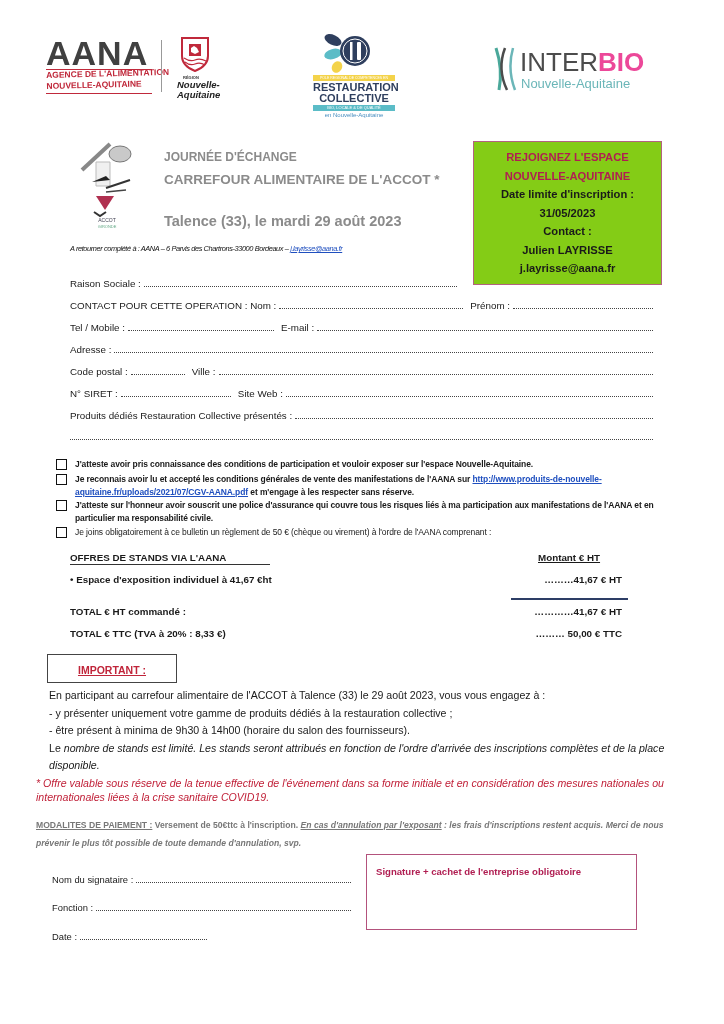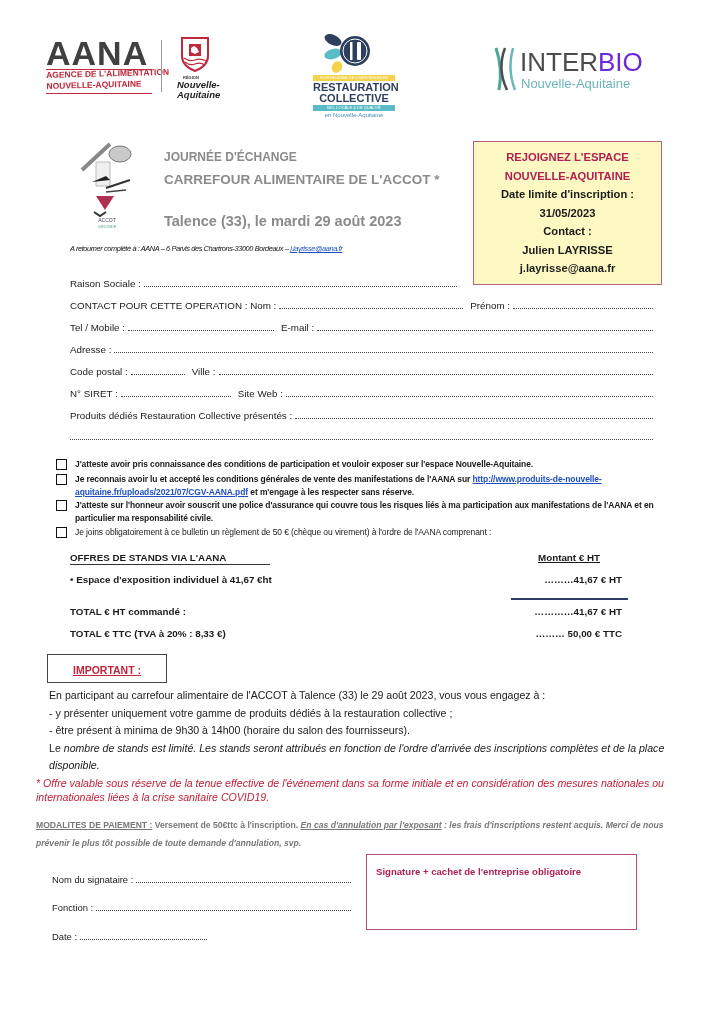--- a/index.html
+++ b/index.html
@@ -18,33 +18,33 @@
 
   .rc-icon { left: 323px; top: 32px; width: 50px; height: 42px; }
   .rc-band { left: 313px; top: 75px; width: 82px; height: 6px; background: #f4d34a; color: #fff; font-size: 3.5px; line-height: 6px; text-align: center; overflow: hidden; }
   .rc-title { left: 313px; top: 82px; width: 82px; font-size: 11px; font-weight: bold; color: #2f3f5e; line-height: 11px; text-align: center; white-space: pre; }
   .rc-teal { left: 313px; top: 105px; width: 82px; height: 6px; background: #5bbcc7; color: #fff; font-size: 4px; line-height: 6px; text-align: center; overflow: hidden; }
   .rc-region { left: 313px; top: 112px; width: 82px; font-size: 6px; color: #4a8fc0; text-align: center; }
 
   .ib-mark { left: 493px; top: 46px; width: 26px; height: 46px; }
   .ib-word { left: 520px; top: 48px; font-size: 26px; line-height: 28px; }
   .ib-inter { color: #4c4c4c; }
-  .ib-bio { color: #6d28d9; font-weight: normal; }
+  .ib-bio { color: #ec4899; font-weight: bold; }
   .ib-region { left: 521px; top: 76px; font-size: 13px; color: #6bb6b8; }
 
   
   .accot-logo { left: 76px; top: 140px; width: 62px; height: 90px; }
   .event-l1, .event-l2, .event-l3 { left: 164px; font-weight: bold; color: #8b8b8b; white-space: nowrap; }
   .event-l1 { top: 150px; font-size: 12px; }
   .event-l2 { top: 172px; font-size: 13.5px; }
   .event-l3 { top: 197px; font-size: 14.5px; margin-top: 16px; }
   .return-line { left: 70px; top: 244px; font-size: 7.4px; font-style: italic; letter-spacing: -0.4px; color: #111; white-space: nowrap; }
   .return-line a { color: #1f4fbf; text-decoration: underline; }
 
-  .info-box { left: 473px; top: 141px; width: 189px; height: 144px; background: #fef9c3; border: 1.5px solid #b3627f; text-align: center; padding-top: 6px; }
+  .info-box { left: 473px; top: 141px; width: 189px; height: 144px; background: #84cc16; border: 1.5px solid #b3627f; text-align: center; padding-top: 6px; }
   .info-box div { font-size: 11.2px; font-weight: bold; line-height: 18.5px; color: #1a1a1a; }
   .info-box .pink { color: #b01e52; }
 
   
   .row { left: 70px; font-size: 9.8px; color: #1a1a1a; white-space: nowrap; display: flex; align-items: baseline; }
   .row .lbl { flex: 0 0 auto; }
   .row .dots { flex: 1 1 auto; border-bottom: 1px dotted #444; height: 8px; margin: 0 3px; }
   .row .lbl2 { flex: 0 0 auto; margin-left: 4px; }
 
   
@@ -55,21 +55,21 @@
 
   
   .offer-head { left: 70px; top: 552px; width: 200px; font-size: 9.8px; font-weight: bold; border-bottom: 1px solid #333; padding-bottom: 1px; }
   .amount-head { left: 538px; top: 552px; font-size: 9.8px; font-weight: bold; text-decoration: underline; }
   .offer-item { left: 70px; top: 574px; font-size: 9.8px; font-weight: bold; }
   .val { font-size: 9.8px; font-weight: bold; white-space: nowrap; text-align: right; right: 102px; }
   .sep-line { left: 511px; top: 598px; width: 117px; height: 2px; background: #2d3e66; }
   .total-lbl { left: 70px; font-size: 9.8px; font-weight: bold; }
 
   
-  .imp-box { left: 47px; top: 654px; width: 120px; height: 29px; border: 1.2px solid #444; text-align: center; padding-top: 5px; }
+  .imp-box { left: 47px; top: 654px; width: 130px; height: 29px; border: 1.2px solid #444; text-align: center; padding-top: 5px; }
   .imp-box span { color: #c0253a; font-weight: bold; font-size: 10.5px; text-decoration: underline; }
   .imp-text { left: 49px; top: 687px; width: 620px; font-size: 10.6px; line-height: 17.5px; color: #1a1a1a; }
   .imp-text .it { font-style: italic; }
 
   .disclaimer { left: 36px; top: 777px; width: 652px; font-size: 10.6px; font-style: italic; color: #c02038; line-height: 13.5px; }
 
   .payment { left: 36px; top: 816px; width: 650px; font-size: 8.6px; font-weight: bold; color: #777; line-height: 18px; }
   .payment u { text-decoration: underline; margin-top: 8px; }
   .payment .it { font-style: italic; }
 

